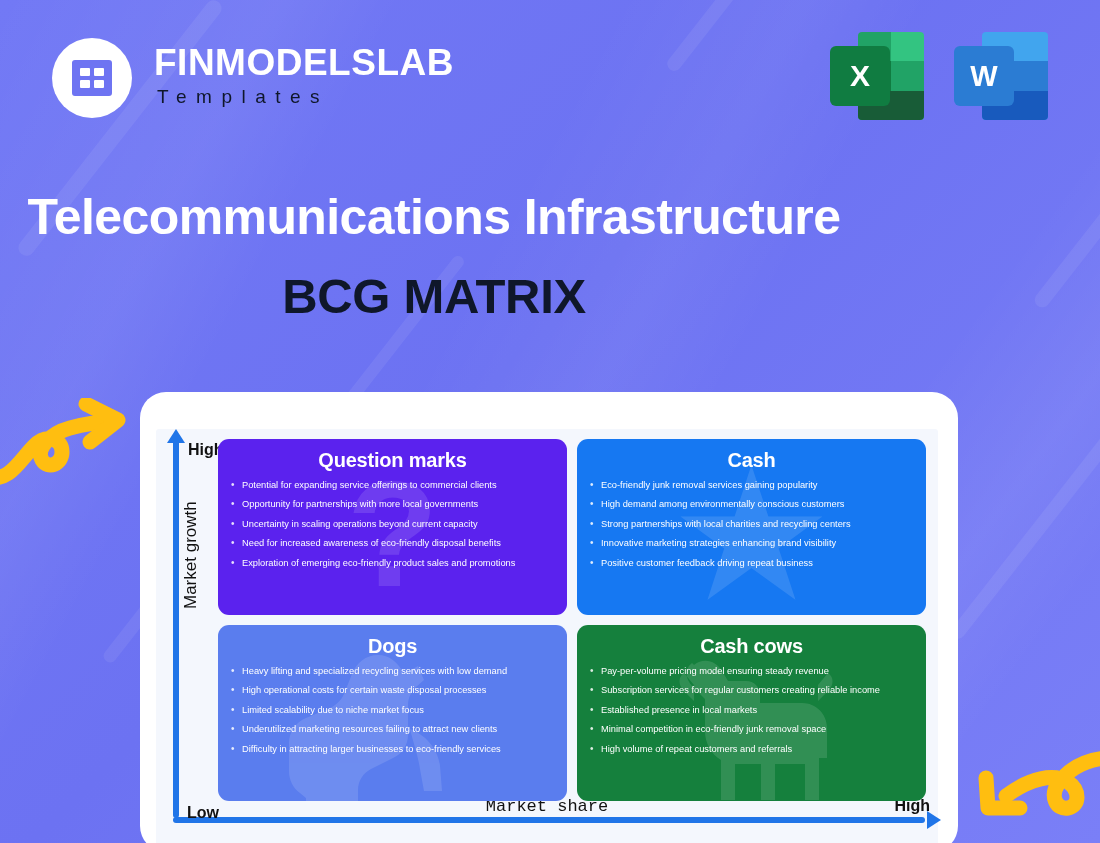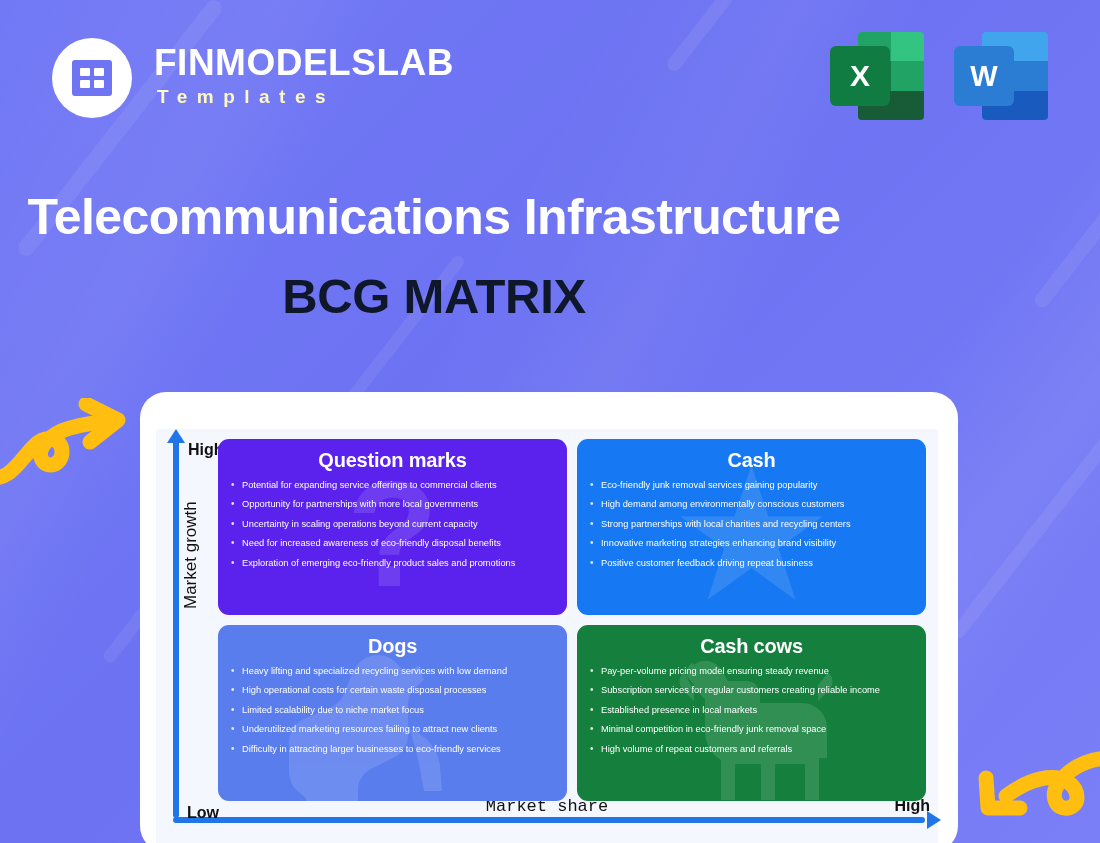--- a/index.html
+++ b/index.html
@@ -50,21 +50,21 @@
     display:grid; grid-template-columns:1fr 1fr; grid-template-rows:1fr 1fr;
     gap:4px; padding:4px; background:#6E74F2;
   }
   .logo-grid i { background:#FFFFFF; border-radius:1px; display:block; }
   .logo-text { display:flex; flex-direction:column; }
   .logo-name {
     font-size:37px; font-weight:800; color:#FFFFFF;
     letter-spacing:0.5px; line-height:1.05;
   }
   .logo-sub {
-    font-size:19px; font-weight:700; color:#fef9c3;
+    font-size:19px; font-weight:400; color:#0f172a;
     letter-spacing:9.5px; line-height:1.5; padding-left:3px;
   }
   .app-icons {
     position:absolute; right:52px; top:28px;
     display:flex; gap:30px; align-items:flex-start;
   }
   .app-icon { position:relative; width:94px; height:92px; }
   
   .xl-sheet {
     position:absolute; left:28px; top:4px; width:66px; height:88px; border-radius:4px;

